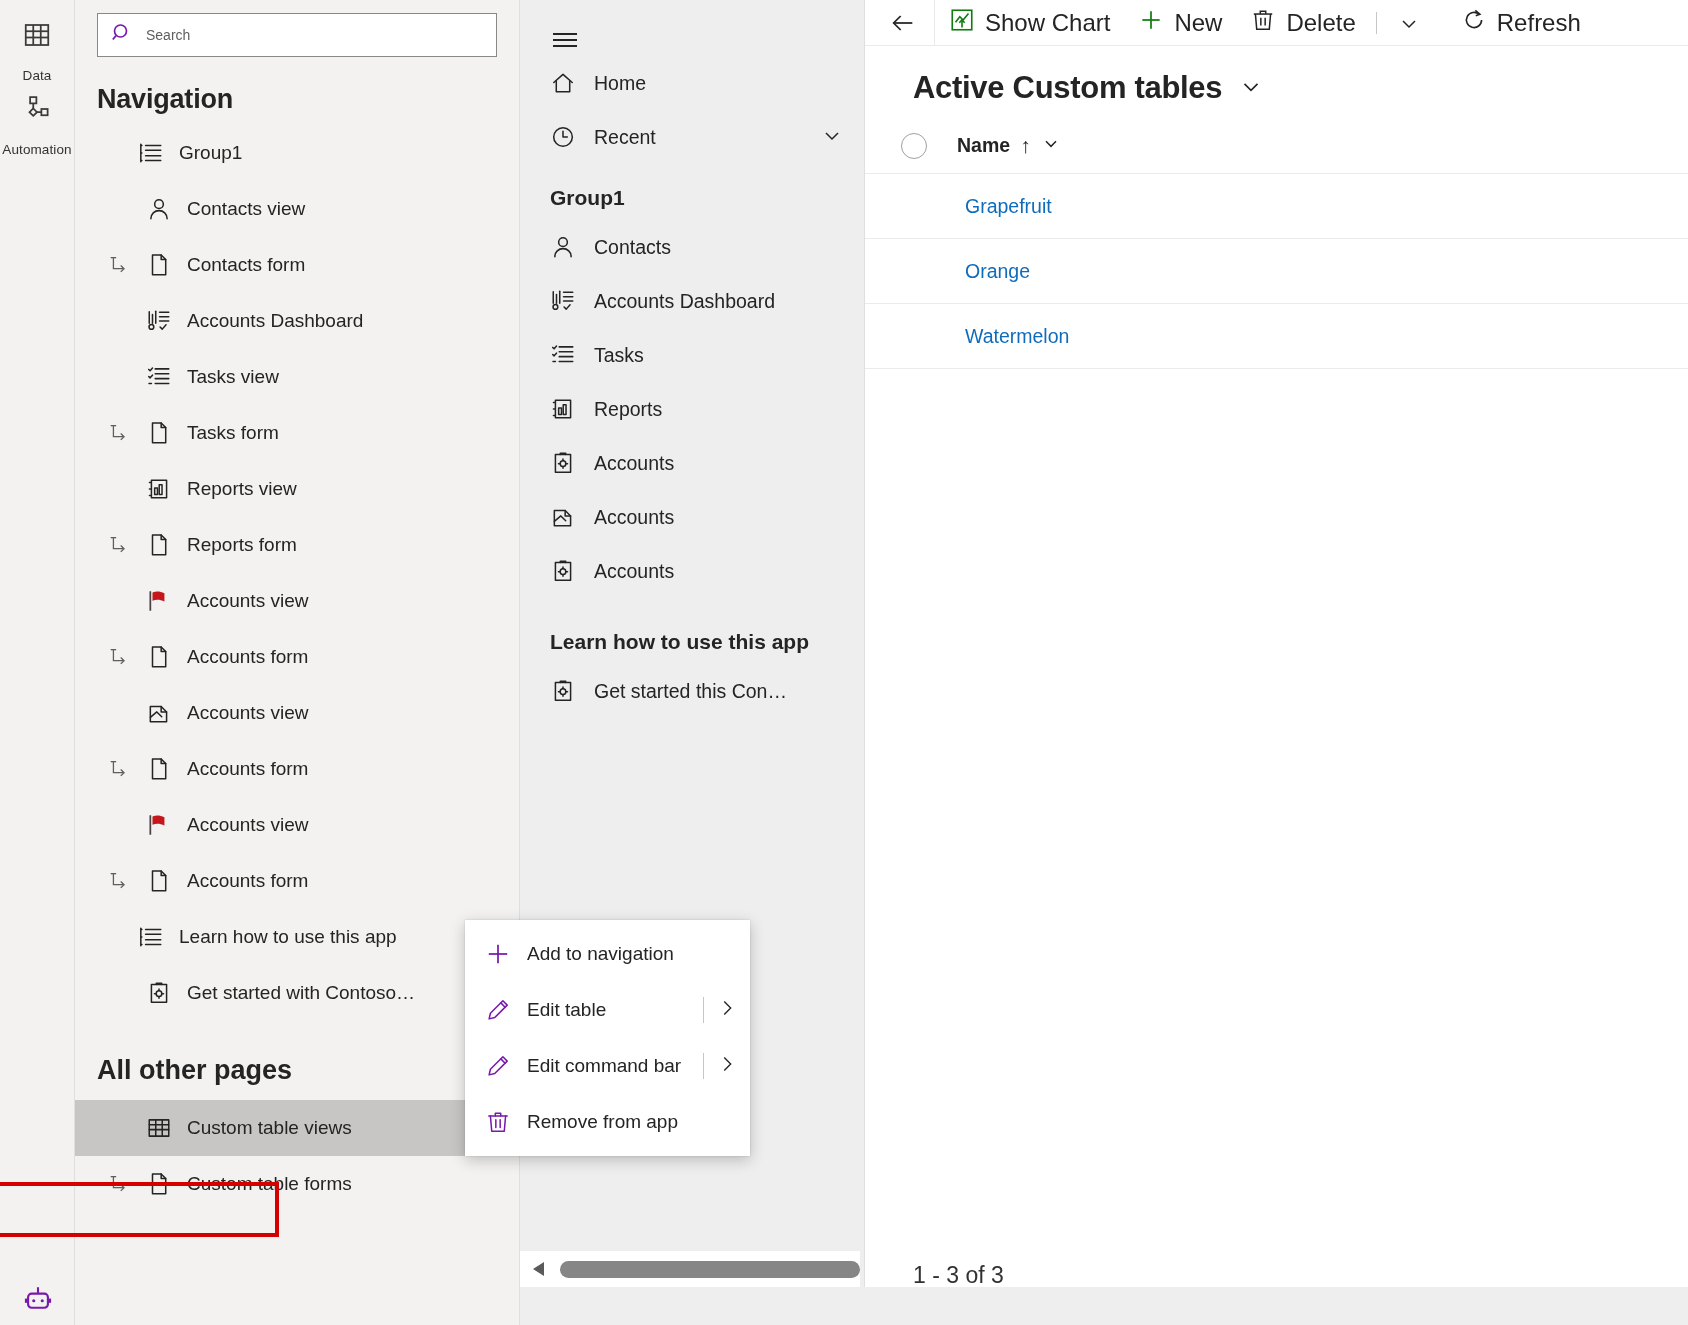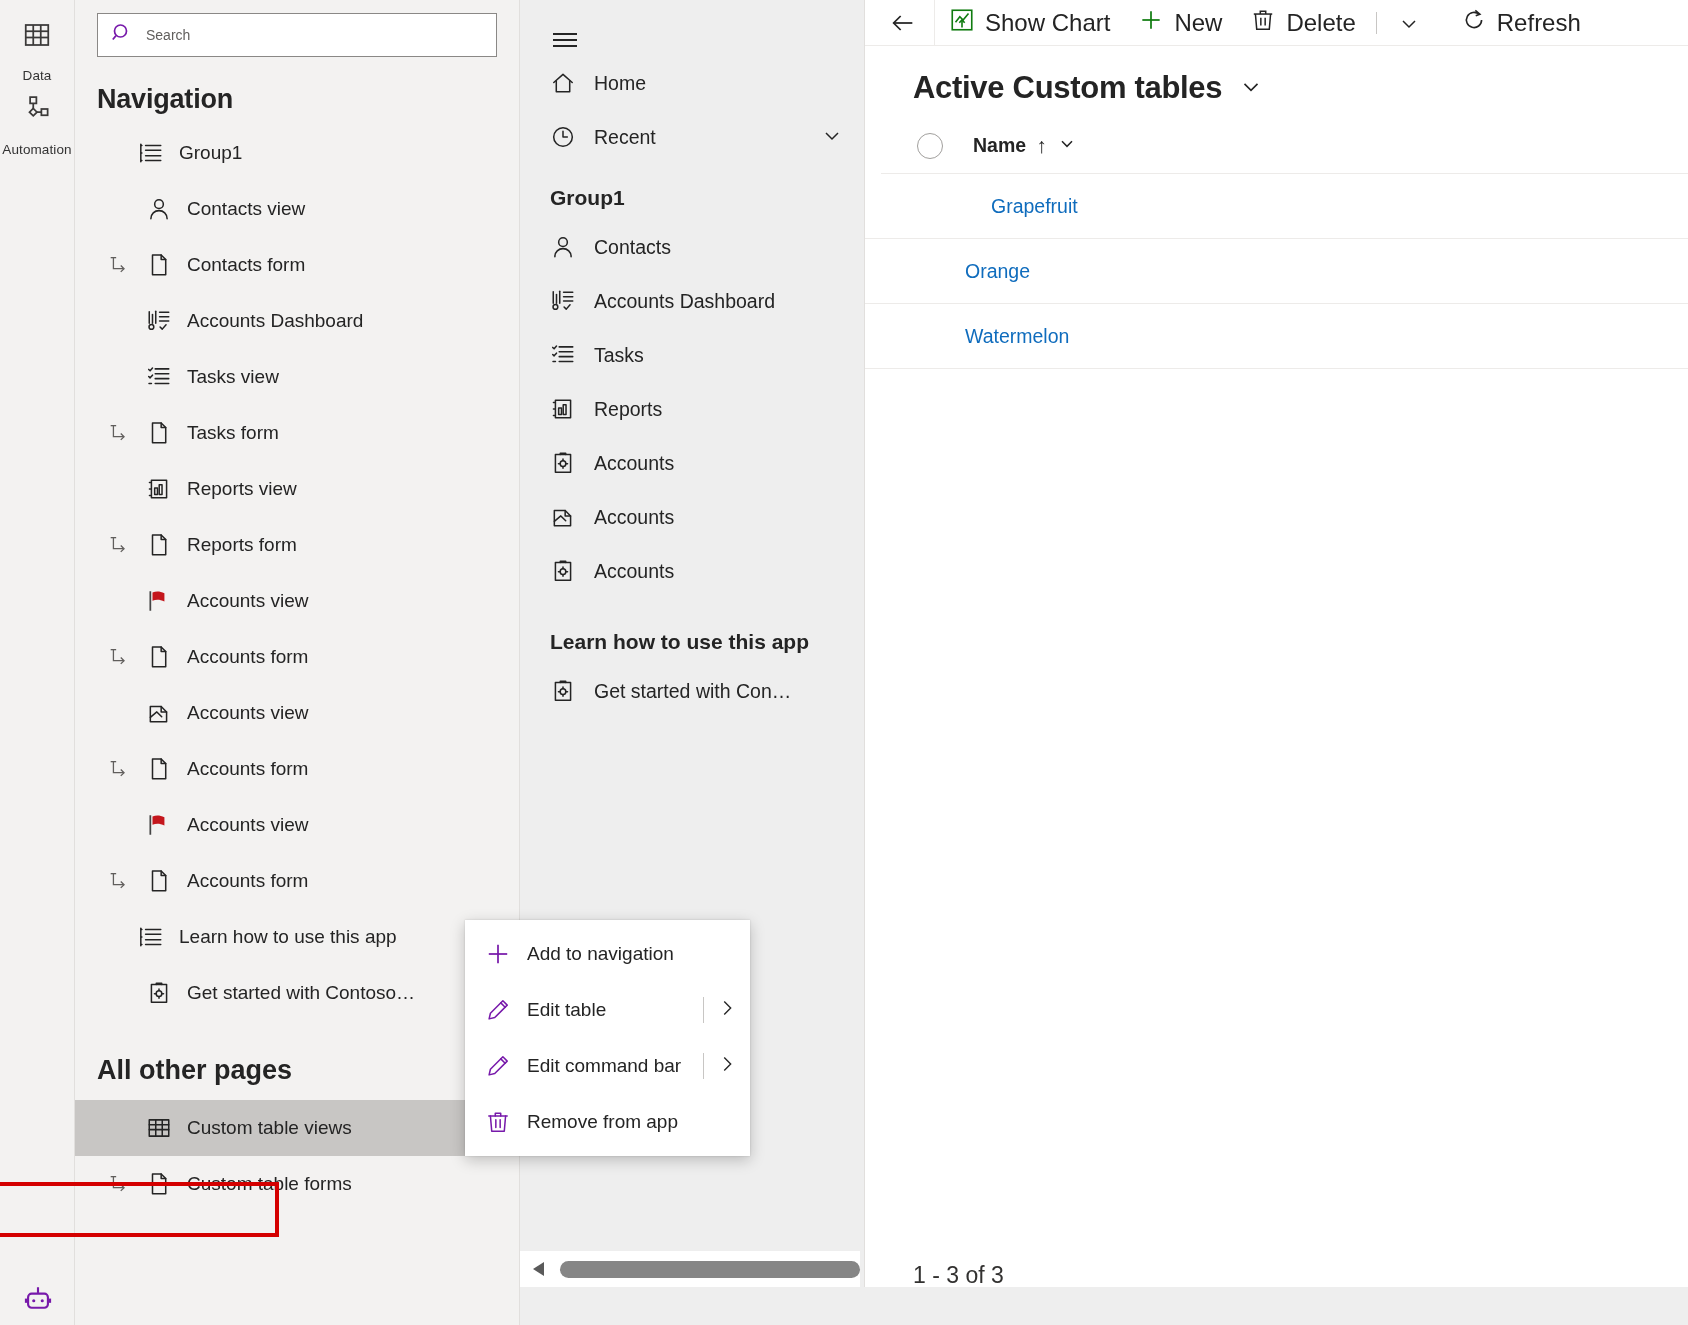--- a/index.html
+++ b/index.html
@@ -151,21 +151,20 @@
   .view-title-row {
     display: flex; align-items: center; gap: 16px;
     padding: 24px 0 12px 48px;
   }
   .view-title { font-size: 31px; font-weight: bold; letter-spacing: -.3px; }
 
   .grid-head {
     display: flex; 
     height: 56px; border-bottom: 1px solid #edebe9;
     padding-left: 36px;
-    margin-left: 16px;
   }
   .grid-check { width: 56px; flex: 0 0 56px; display: flex; align-items: center; }
   .sel-circle {
     width: 26px; height: 26px; border: 1.5px solid #a19f9d;
     border-radius: 50%; cursor: pointer;
   }
   .col-name {
     display: flex; align-items: center; gap: 10px;
     font-size: 19.5px; font-weight: bold; cursor: pointer;
   }
@@ -695,21 +694,21 @@
             <svg width="26" height="26" viewBox="0 0 24 24" fill="none" stroke="#242424" stroke-width="1.4" stroke-linecap="round" stroke-linejoin="round">
               <rect x="5" y="4.2" width="14" height="16.3"></rect>
               <path d="M9.5 4.2V3h5v1.2"></path>
               <circle cx="12" cy="12.6" r="2.6"></circle>
               <line x1="12" y1="8.4" x2="12" y2="9.6"></line>
               <line x1="12" y1="15.6" x2="12" y2="16.8"></line>
               <line x1="7.8" y1="12.6" x2="9" y2="12.6"></line>
               <line x1="15" y1="12.6" x2="16.2" y2="12.6"></line>
             </svg>
           </span>
-          <span>Get started with Con…</span>
+          <span>Get started this Con…</span>
         </div>
       </div>
   </div>
 
   <div class="main">
 
     <div class="cmdbar">
       <div class="cmd-back">
         <svg width="28" height="28" viewBox="0 0 24 24" fill="none" stroke="#242424" stroke-width="1.5">
           <line x1="4" y1="12" x2="20" y2="12"></line>
@@ -791,21 +790,21 @@
           <svg width="20" height="20" viewBox="0 0 24 24" fill="none" stroke="#242424" stroke-width="1.8">
             <polyline points="6,10 12,16 18,10"></polyline>
           </svg>
         </span>
       </div>
     </div>
 
     <div class="grid-body">
         <div class="grid-row">
           <div class="grid-check"></div>
-          <span class="cell-link" style="color: rgb(15, 108, 189); margin-left: 26px;">Grapefruit</span>
+          <span class="cell-link" style="color: rgb(15, 108, 189);">Grapefruit</span>
         </div>
         <div class="grid-row">
           <div class="grid-check"></div>
           <span class="cell-link" style="color: rgb(15, 108, 189);">Orange</span>
         </div>
         <div class="grid-row">
           <div class="grid-check"></div>
           <span class="cell-link" style="color: rgb(15, 108, 189);">Watermelon</span>
         </div>
       </div>

